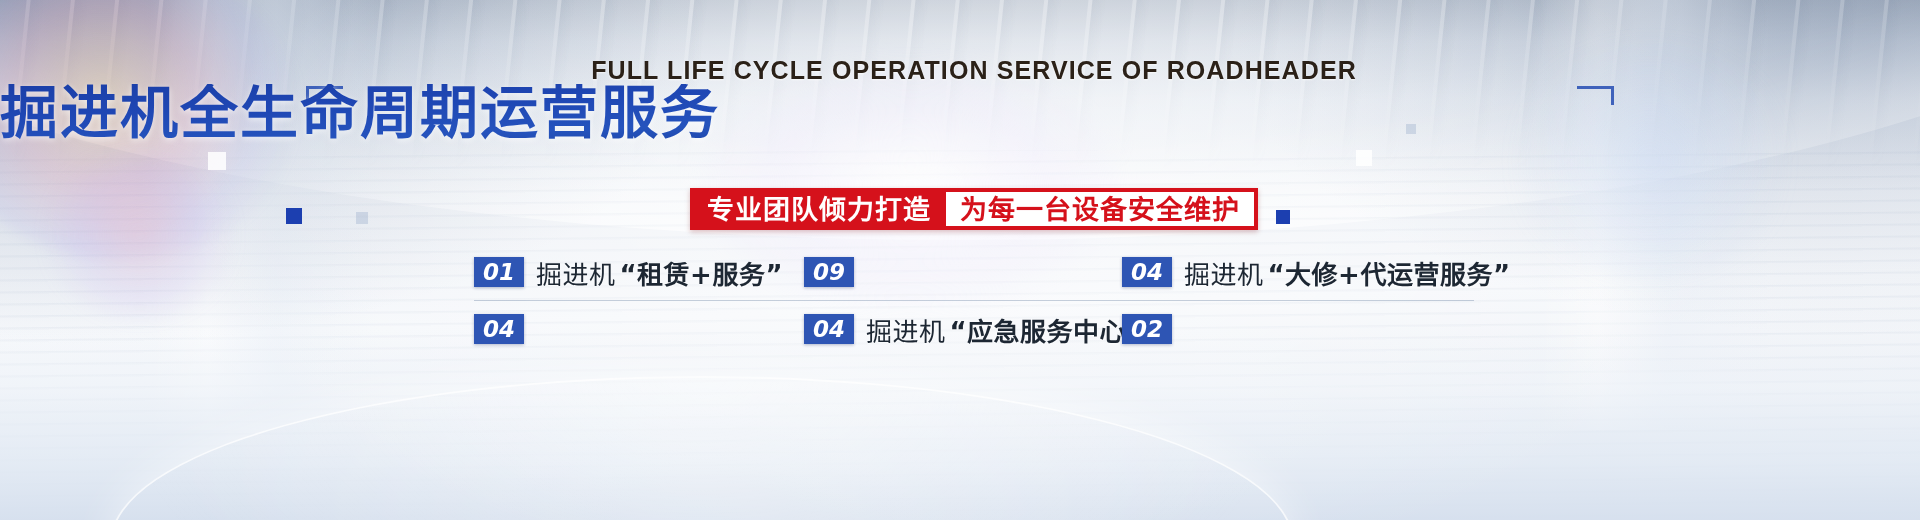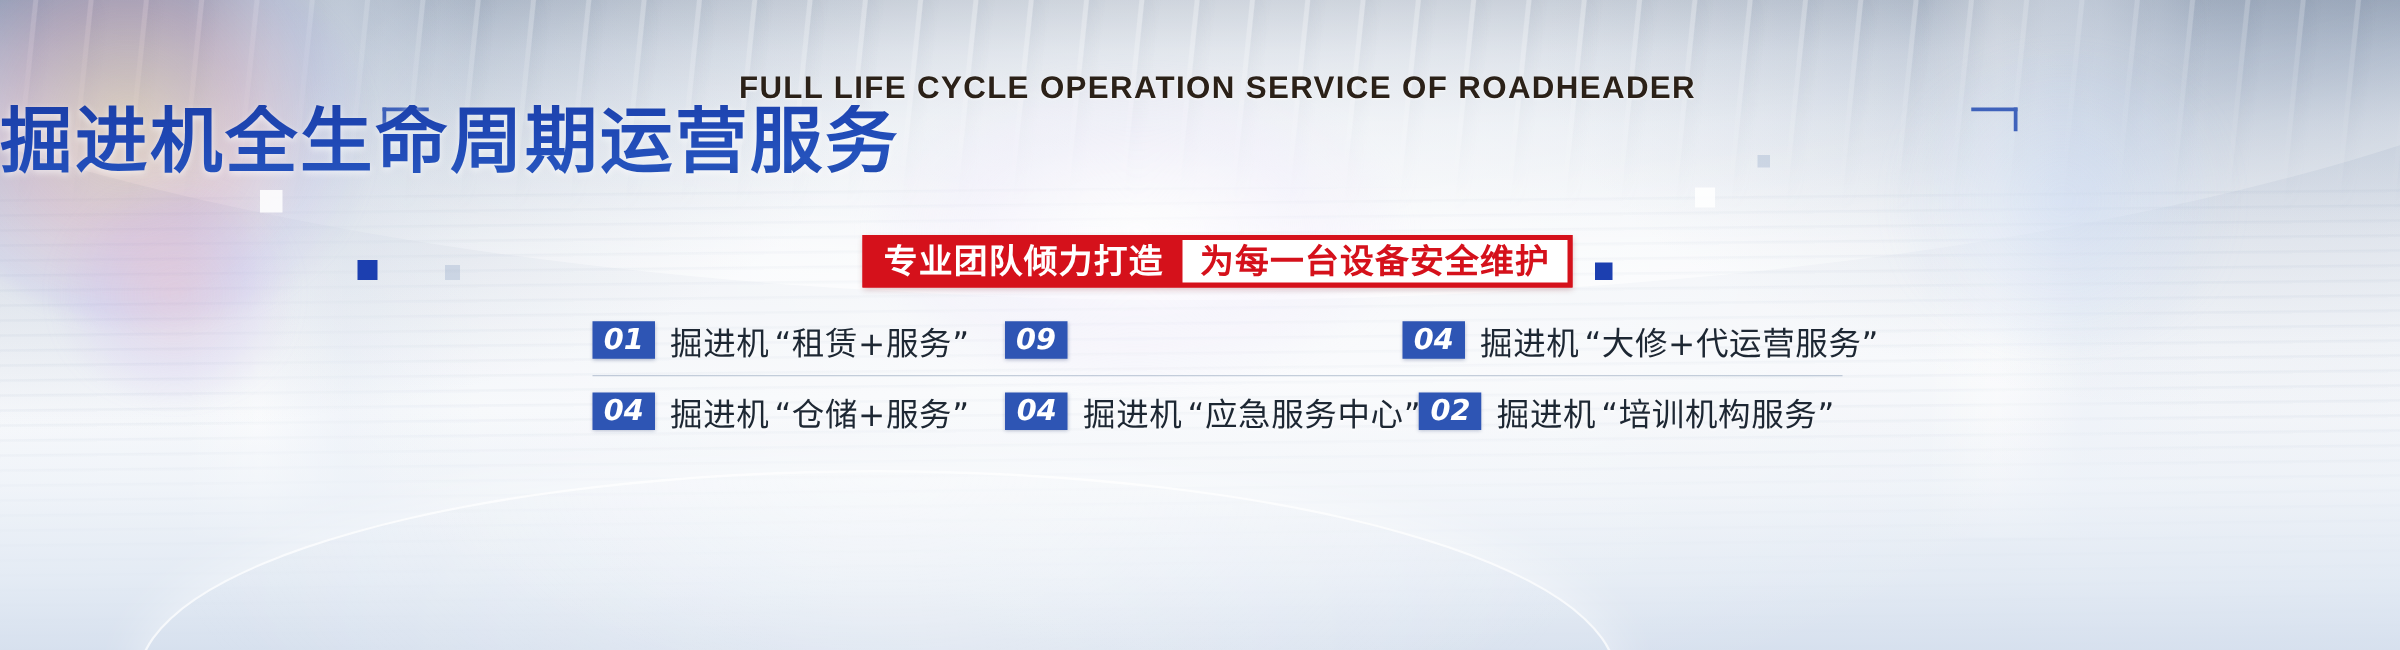--- a/index.html
+++ b/index.html
@@ -265,21 +265,21 @@
     top: 244px;
     left: 50%;
     transform: translateX(-50%);
     width: 1000px;
   }
   .svc-row {
     display: flex;
     align-items: center;
     justify-content: center;
     height: 56px;
-    gap: 13px;
+    gap: 0px;
   }
   .svc-row.row-1 { border-bottom: 1px solid rgba(130,150,178,0.45); }
 
   .svc-item {
     display: flex;
     align-items: center;
     white-space: nowrap;
   }
   .svc-item.w1 { width: 330px; }
   .svc-item.w2 { width: 318px; }
@@ -304,21 +304,21 @@
     box-shadow: 0 1px 3px rgba(20,40,100,0.3);
   }
   .svc-label {
     font-family: "DejaVu Sans", "Liberation Sans", sans-serif;
     font-size: 26px;
     font-weight: normal;
     color: #1d2733;
     letter-spacing: 0.5px;
     text-shadow: 0 1px 2px rgba(255,255,255,0.8);
   }
-  .svc-label .quoted { margin-left: 4px; }
+  .svc-label .quoted { margin-left: 4px; font-weight: bold; }
 </style>
 </head>
 <body>
 
 <div class="banner">
 
   <div class="bg-base"></div>
   <div class="bg-ceiling"></div>
   <div class="bg-ceiling-arc"></div>
   <div class="bg-ribs"></div>
@@ -368,28 +368,26 @@
         </div>
         <div class="svc-item w3">
           <span class="svc-num">04</span>
           <span class="svc-label"><span>掘进机</span><span class="quoted">“大修+代运营服务”</span></span>
         </div>
       </div>
 
       <div class="svc-row row-2">
         <div class="svc-item w1">
           <span class="svc-num">04</span>
-          <span class="svc-label"><span>掘进机</span><span class="quoted">“仓储+服务”</span></span>
         </div>
         <div class="svc-item w2">
           <span class="svc-num">04</span>
           <span class="svc-label"><span>掘进机</span><span class="quoted">“应急服务中心”</span></span>
         </div>
         <div class="svc-item w3">
           <span class="svc-num">02</span>
-          <span class="svc-label"><span>掘进机</span><span class="quoted">“培训机构服务”</span></span>
         </div>
       </div>
 
     </div>
 
   </div>
 </div>
 
 </body></html>

